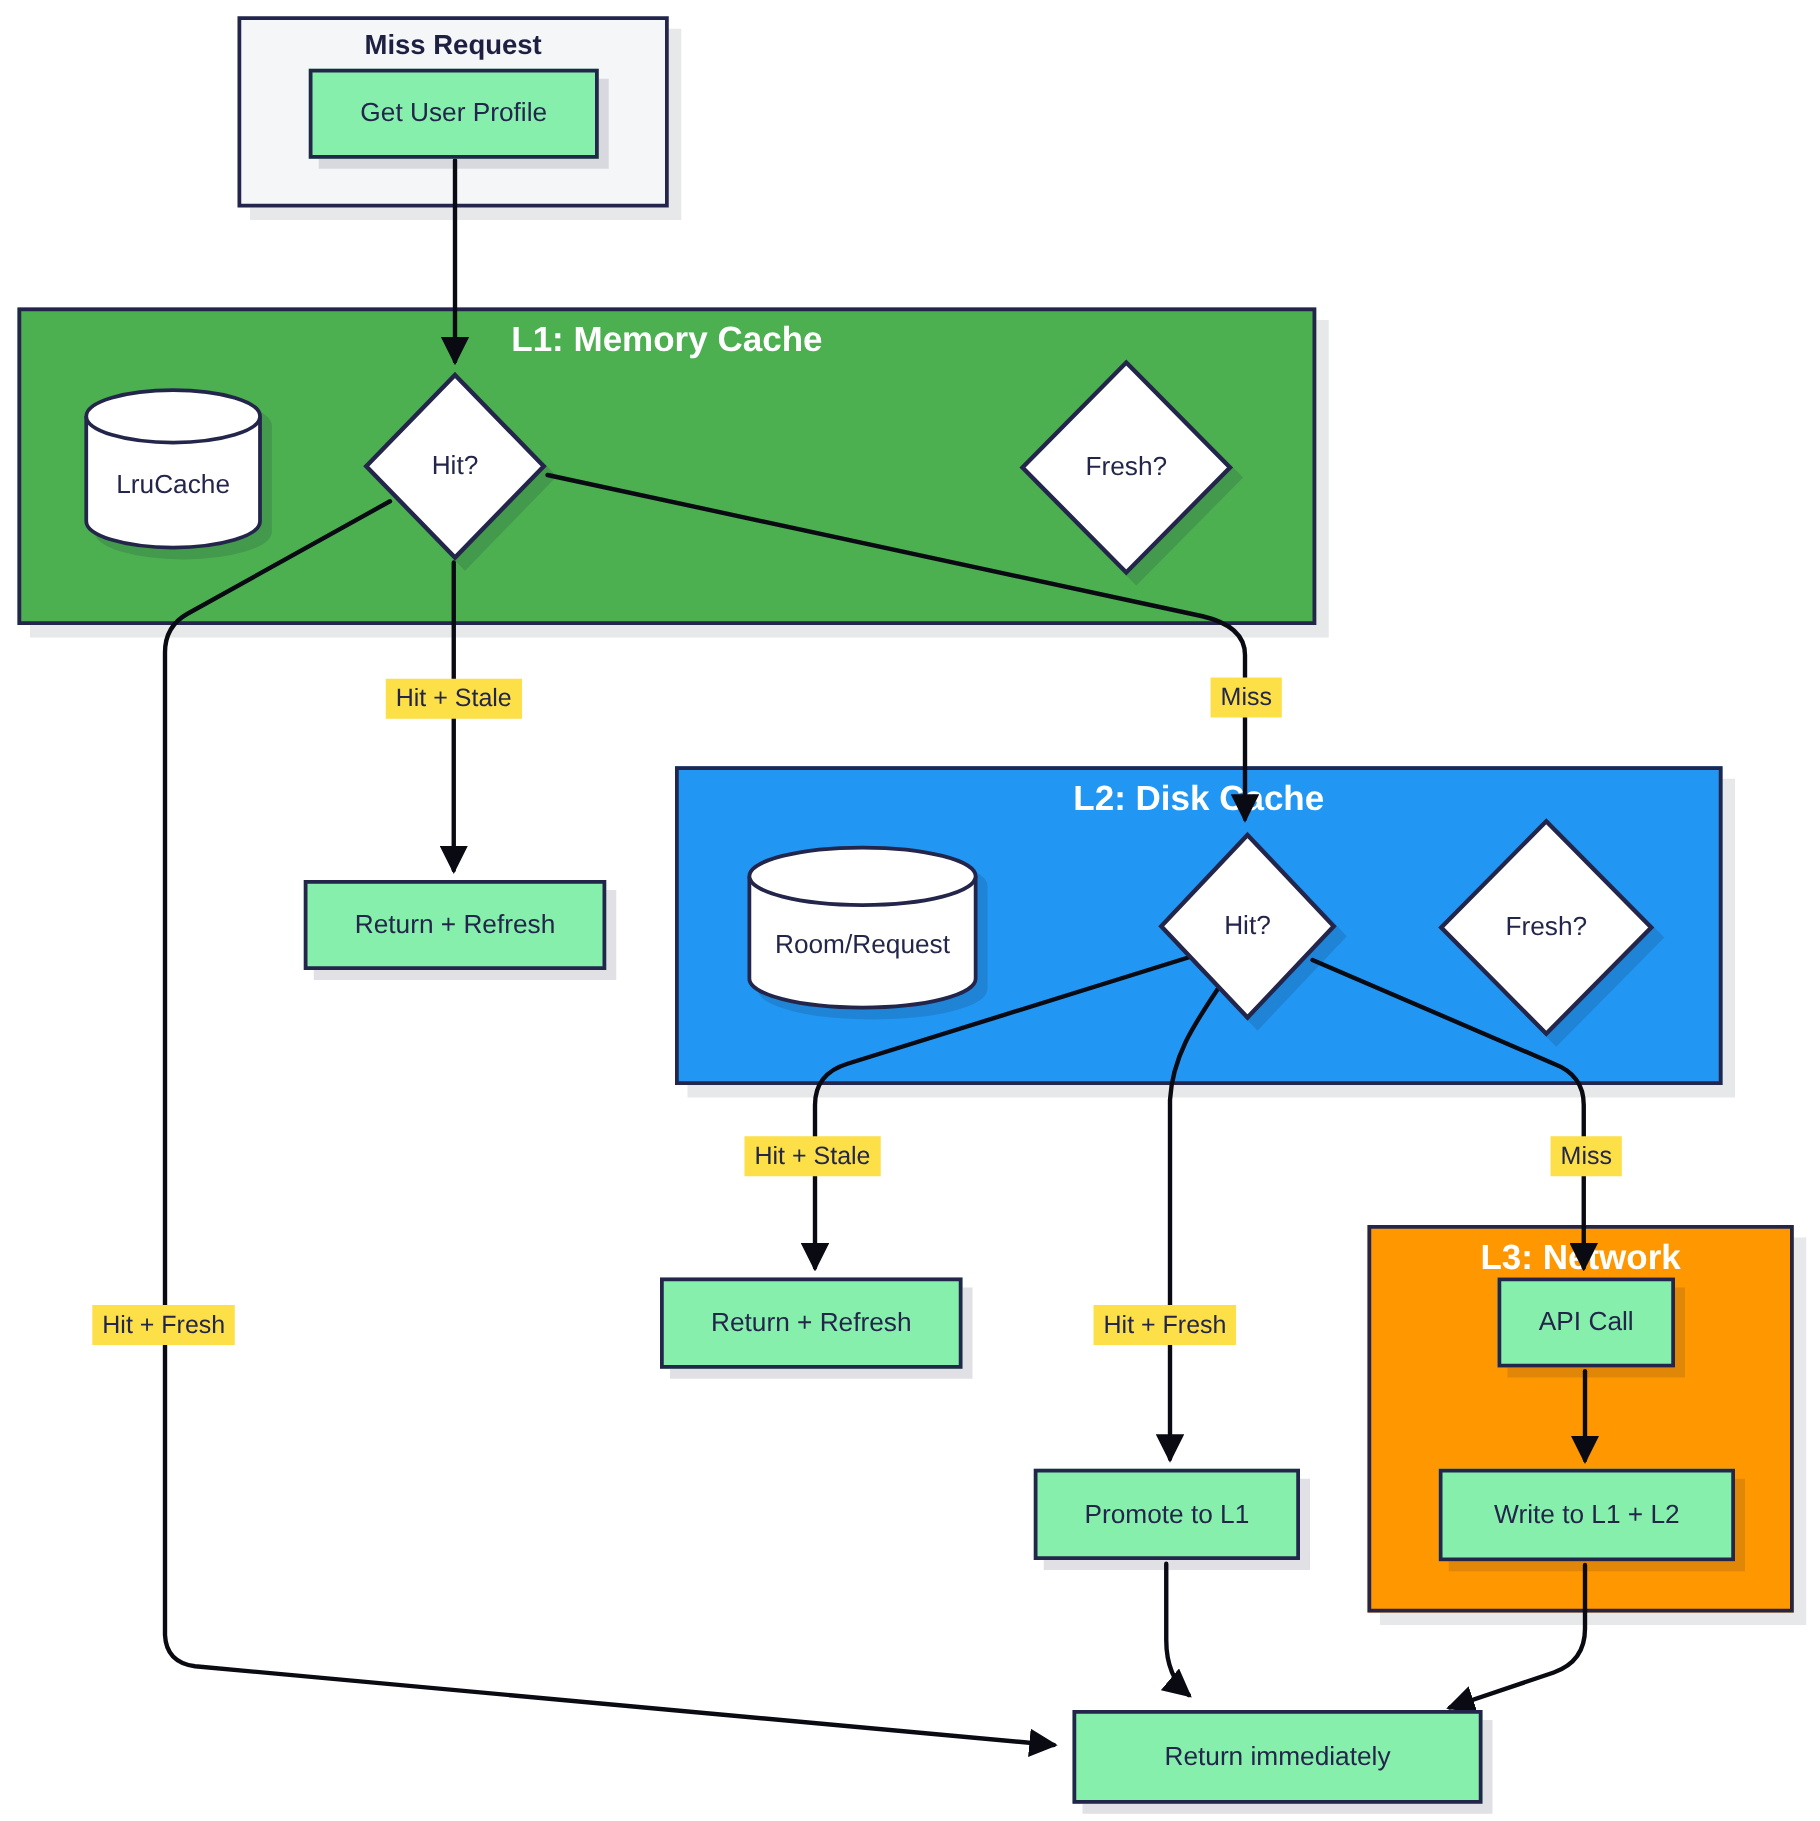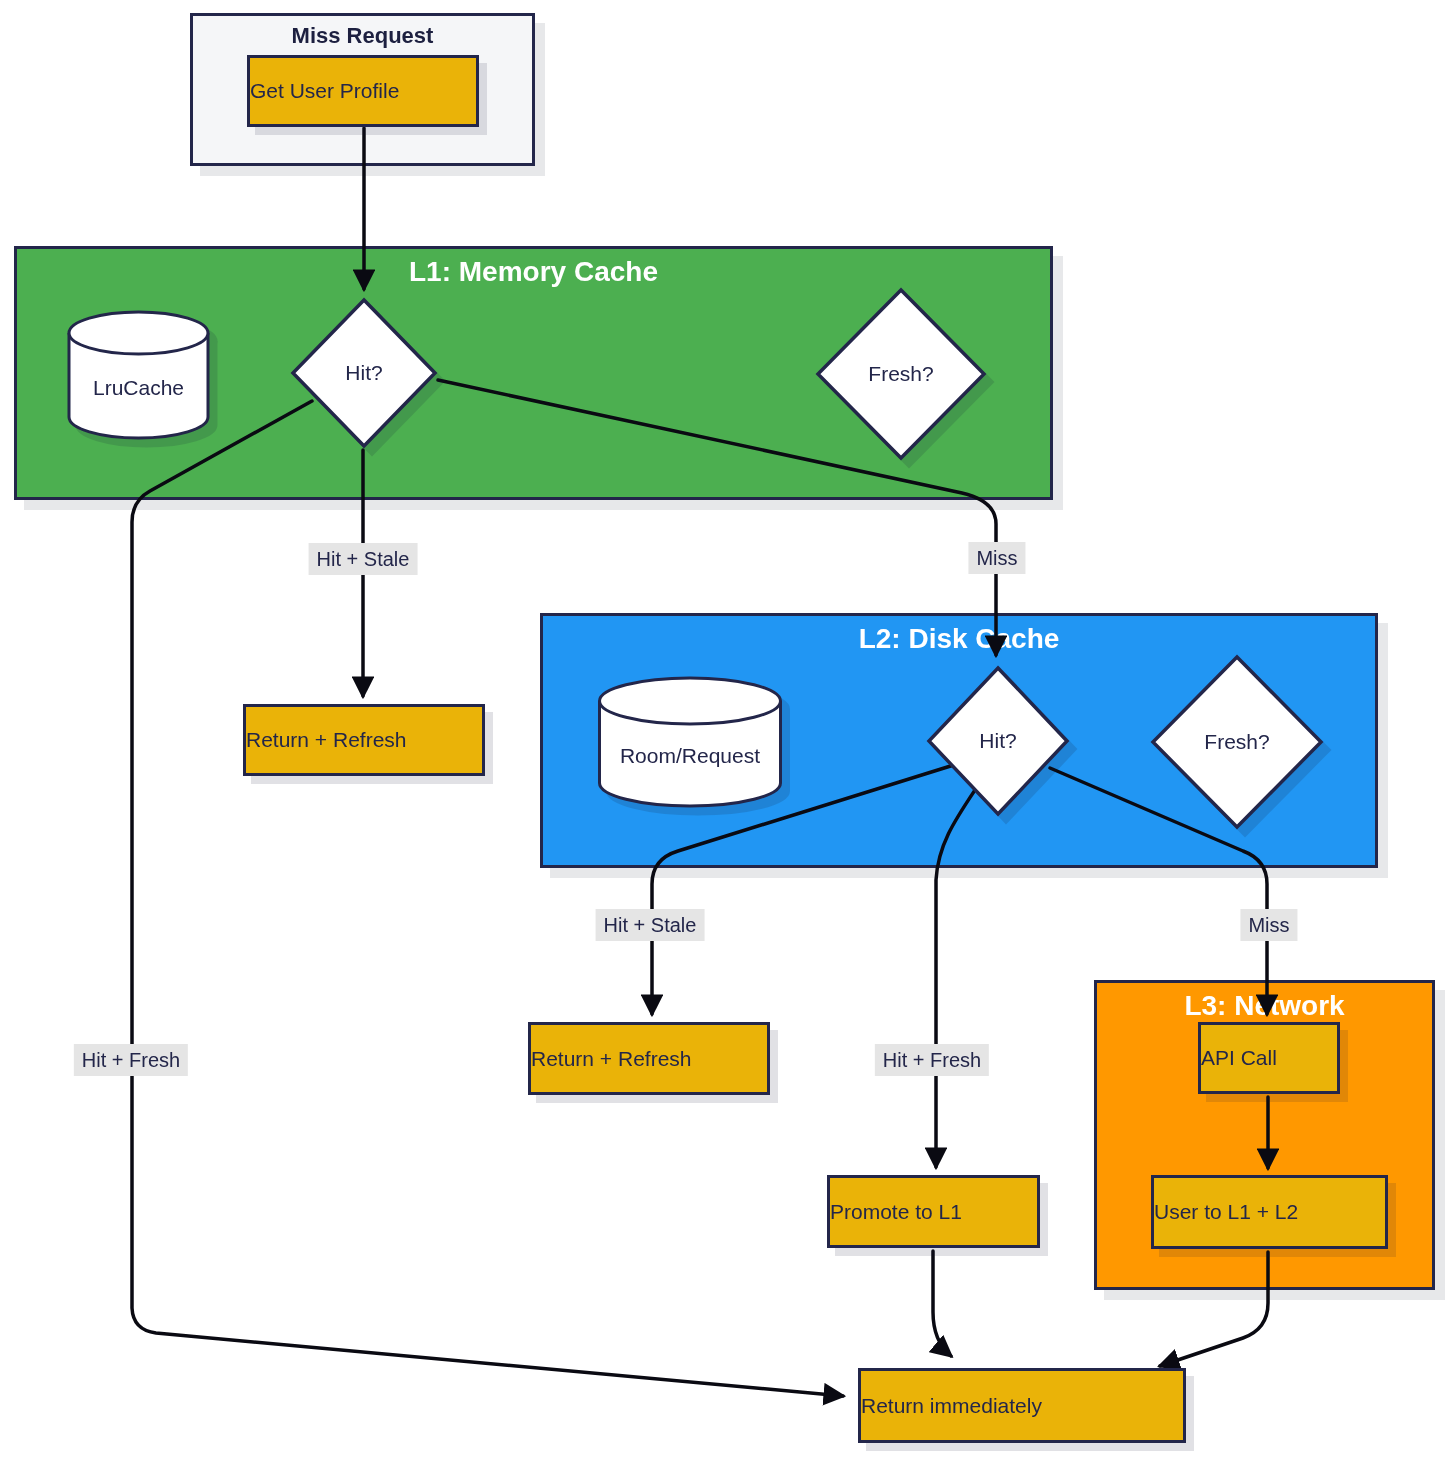--- a/index.html
+++ b/index.html
@@ -25,23 +25,23 @@
   .band{border:3.5px solid #23264a;box-shadow:10px 10px 0 rgba(23,26,51,.10);}
   #band-l1{left:14px;top:246px;width:1039px;height:254px;background:#4caf50;}
   #band-l2{left:540px;top:613px;width:838px;height:255px;background:#2196f3;}
   #band-l3{left:1094px;top:980px;width:341px;height:310px;background:#ff9800;}
   .band-title{
     position:absolute;left:0;top:7px;width:100%;text-align:center;
     font-size:28px;font-weight:700;color:#ffffff;
   }
   
   .box{
-    background:#eab308;border:3px solid #23264a;
+    background:#86efac;border:3px solid #23264a;
     box-shadow:8px 8px 0 rgba(23,26,51,.13);
-    display:flex;align-items:center;justify-content:flex-start;
+    display:flex;align-items:center;justify-content:center;
   }
   .node-text{font-size:21px;font-weight:500;color:#23264a;white-space:nowrap;}
   #node-get-user-profile{left:247px;top:55px;width:232px;height:72px;}
   #node-return-refresh-1{left:243px;top:704px;width:242px;height:72px;}
   #node-return-refresh-2{left:528px;top:1022px;width:242px;height:73px;}
   #node-promote{left:827px;top:1175px;width:213px;height:73px;}
   #node-api-call{left:1198px;top:1022px;width:142px;height:72px;}
   #node-write{left:1151px;top:1175px;width:237px;height:74px;}
   #node-return-imm{left:858px;top:1368px;width:328px;height:75px;}
   
@@ -55,21 +55,21 @@
   .cyl .node-text{margin-top:26px;}
   #node-l1-hit{left:291px;top:298px;width:146px;height:150px;}
   #node-l1-fresh{left:816px;top:288px;width:170px;height:172px;}
   #node-l2-hit{left:927px;top:666px;width:142px;height:150px;}
   #node-l2-fresh{left:1151px;top:655px;width:172px;height:174px;}
   #node-lru{left:67px;top:310px;width:143px;height:130px;}
   #node-room{left:597px;top:676px;width:186px;height:134px;}
   
   .elabel{
     transform:translate(-50%,-50%);
-    background:#e5e5e5;color:#23264a;
+    background:#fde047;color:#23264a;
     font-size:20px;font-weight:500;line-height:1;
     padding:6px 8px;white-space:nowrap;
   }
   #lbl-l1-hit-stale{left:363px;top:559px;}
   #lbl-l1-miss{left:997px;top:558px;}
   #lbl-l2-hit-stale{left:650px;top:925px;}
   #lbl-l2-miss{left:1269px;top:925px;}
   #lbl-l2-hit-fresh{left:932px;top:1060px;}
   #lbl-l1-hit-fresh{left:131px;top:1060px;}
   
@@ -170,21 +170,21 @@
 
   <div class="box" id="node-promote">
     <span class="node-text">Promote to L1</span>
   </div>
 
   <div class="box" id="node-api-call">
     <span class="node-text">API Call</span>
   </div>
 
   <div class="box" id="node-write">
-    <span class="node-text">User to L1 + L2</span>
+    <span class="node-text">Write to L1 + L2</span>
   </div>
 
   <div class="box" id="node-return-imm">
     <span class="node-text">Return immediately</span>
   </div>
 
   <div class="elabel" id="lbl-l1-hit-stale">Hit + Stale</div>
   <div class="elabel" id="lbl-l1-miss">Miss</div>
   <div class="elabel" id="lbl-l1-hit-fresh">Hit + Fresh</div>
   <div class="elabel" id="lbl-l2-hit-stale">Hit + Stale</div>

